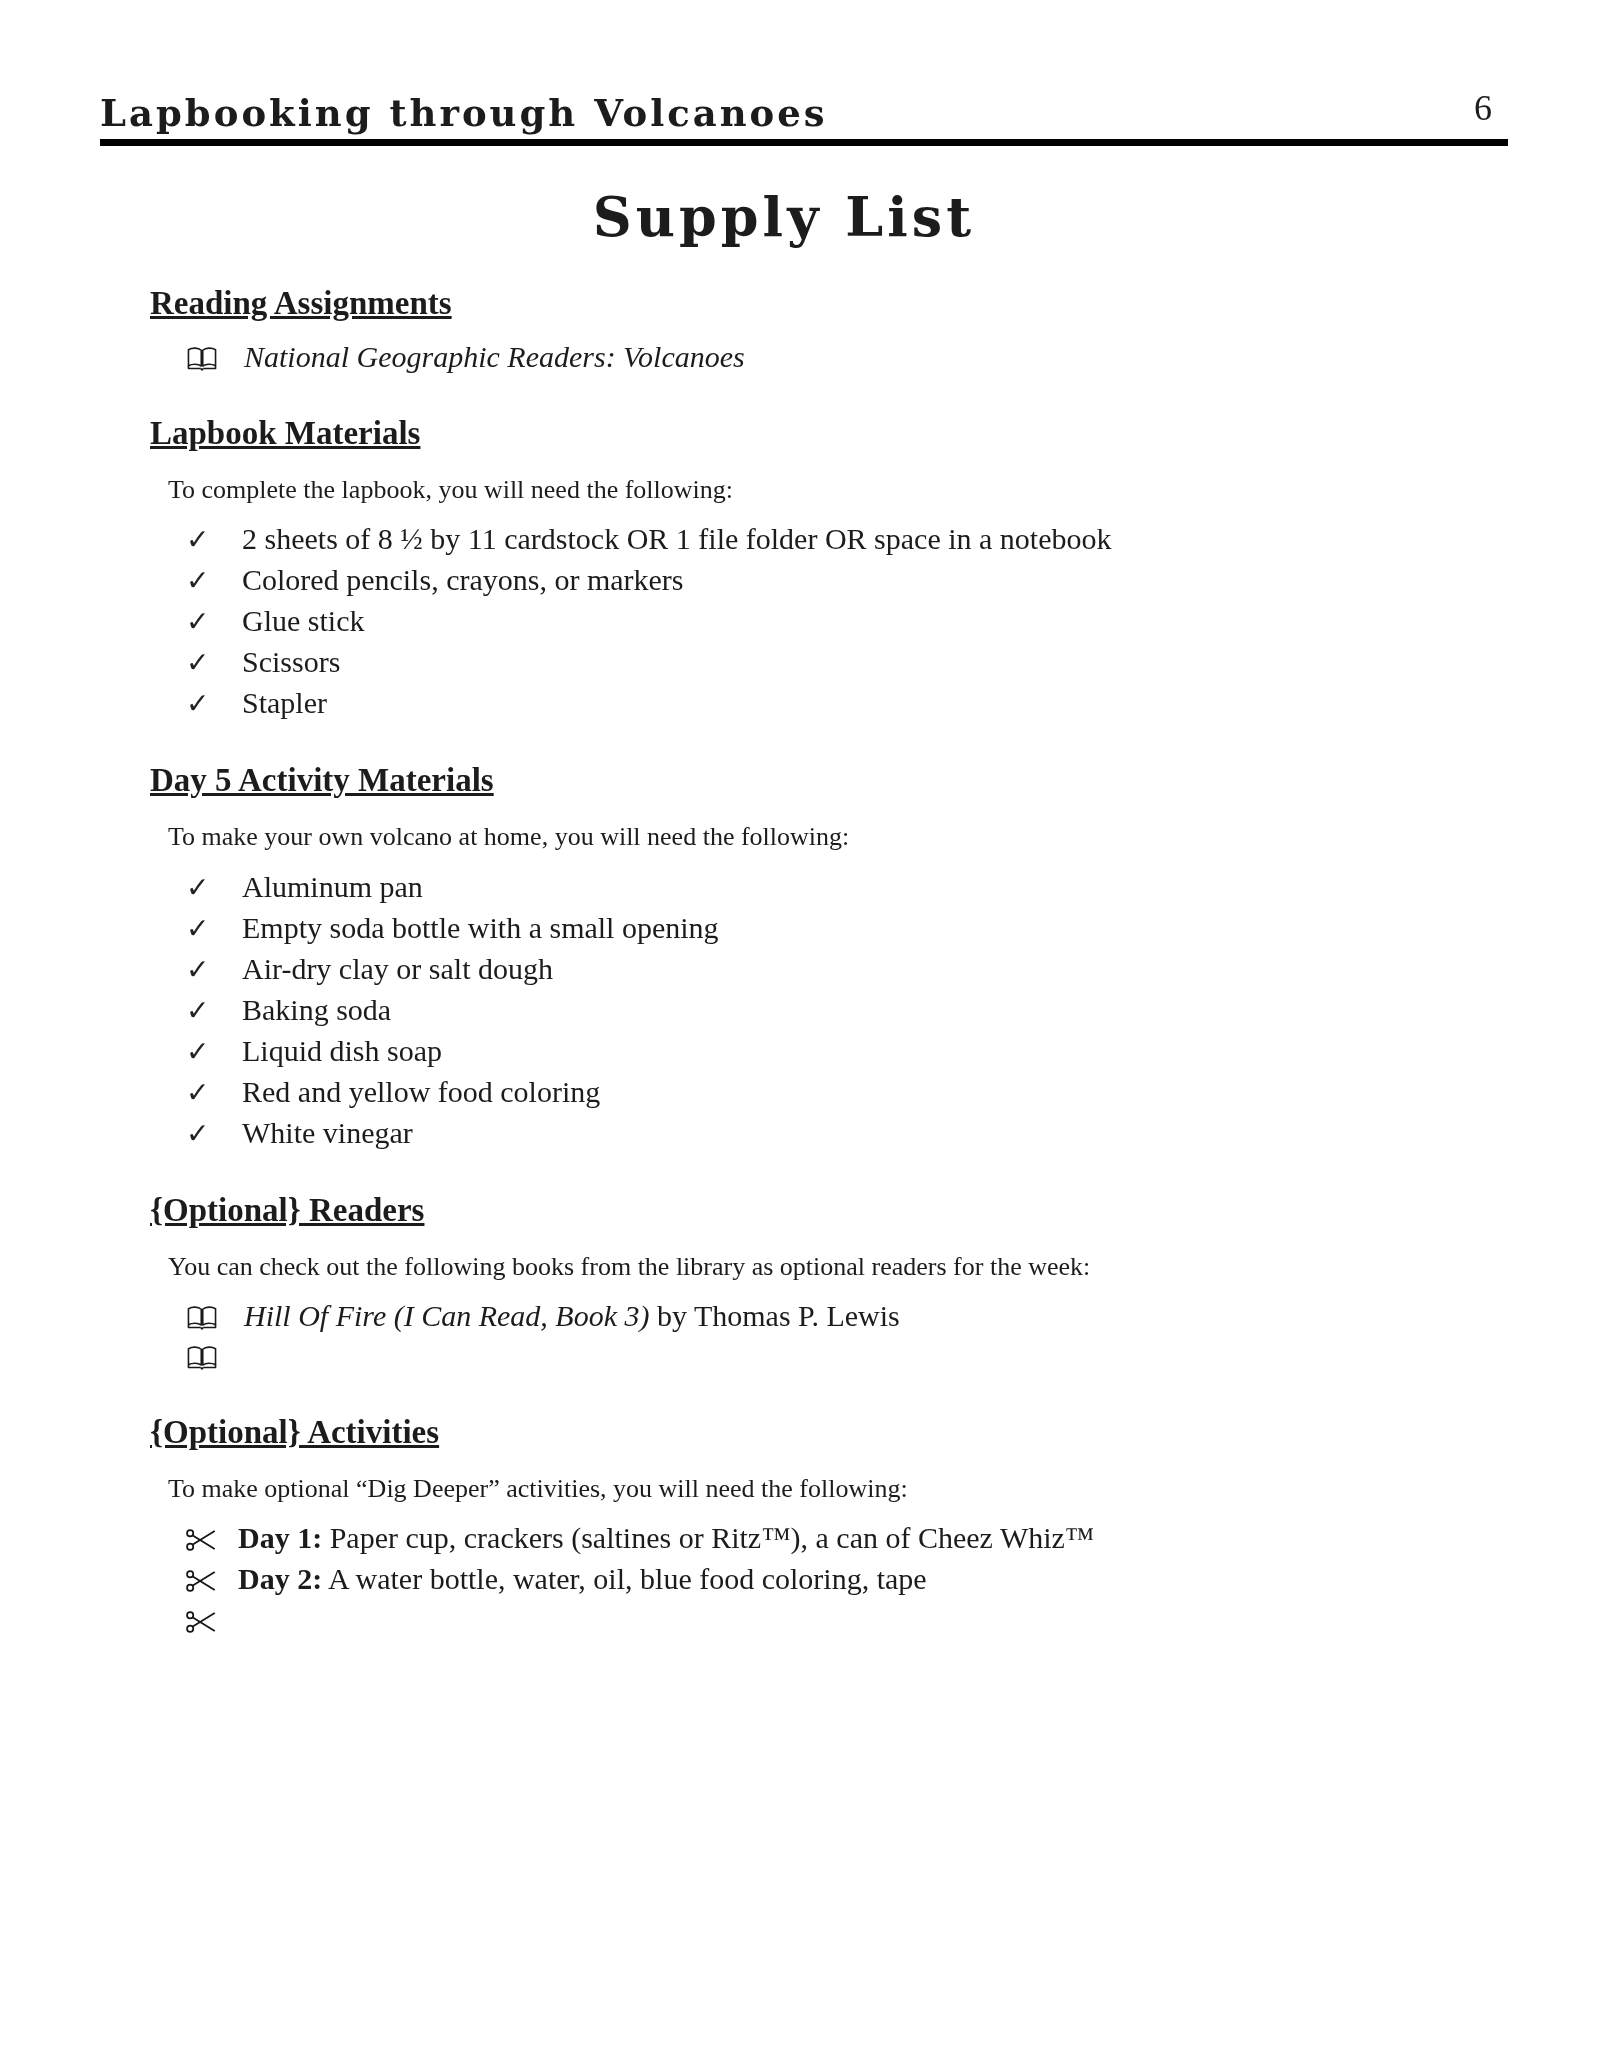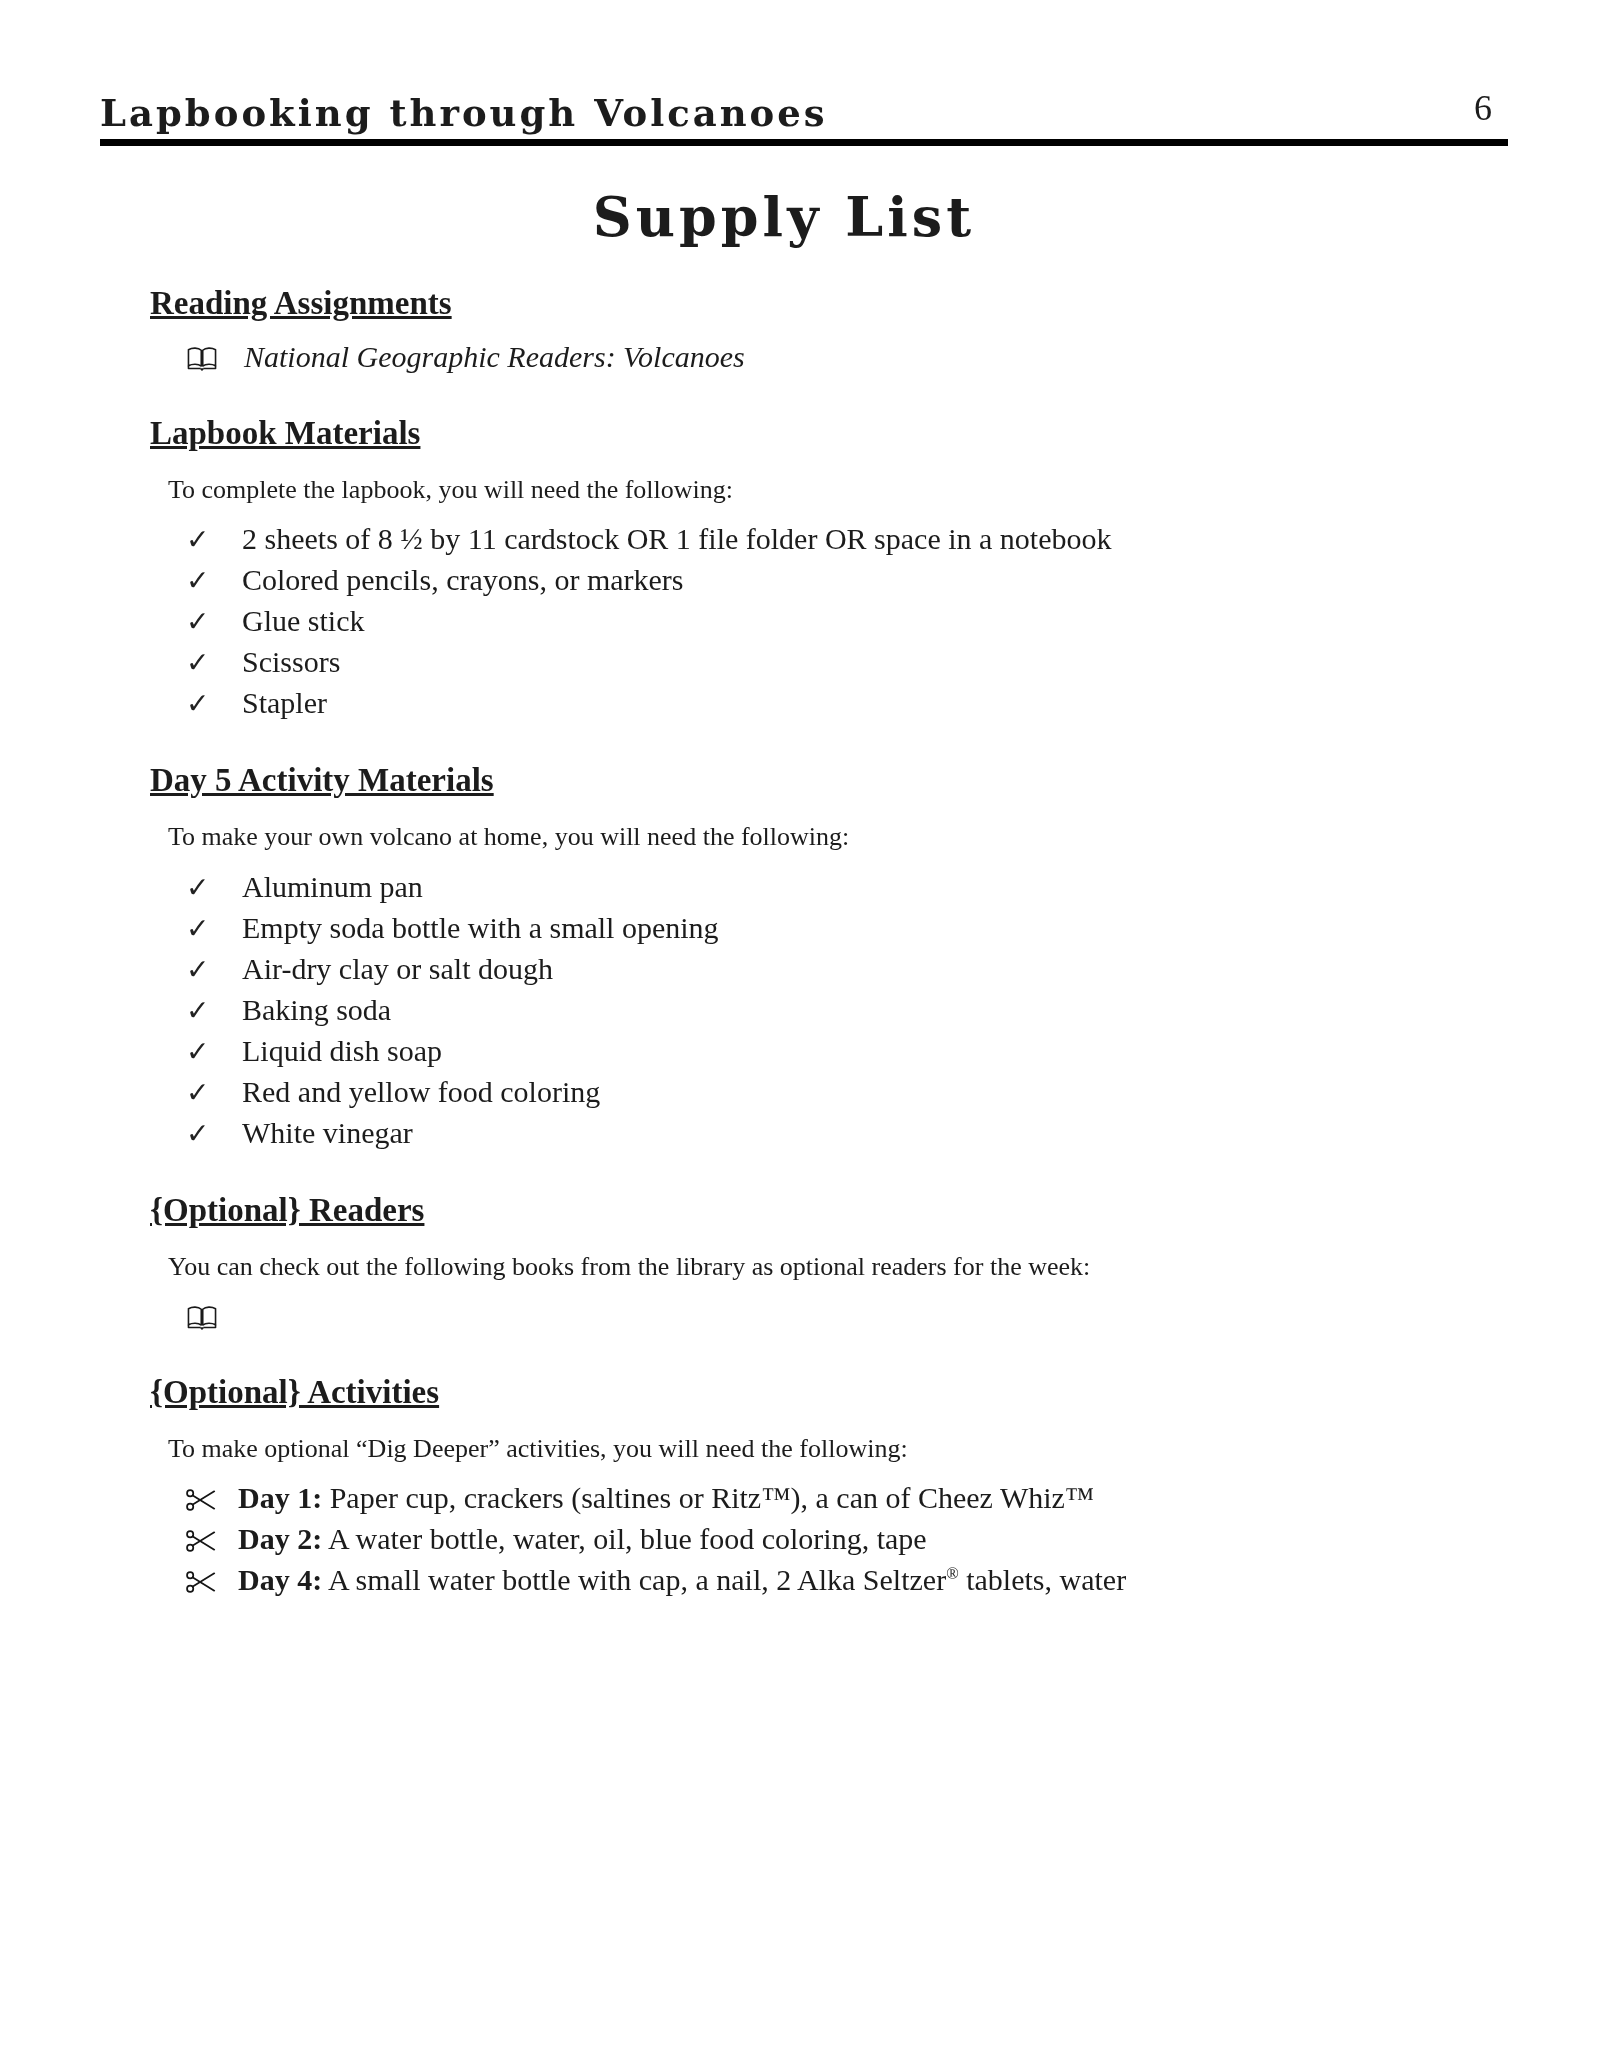--- a/index.html
+++ b/index.html
@@ -205,20 +205,31 @@
         <ul class="list book-list">
           <li>
             <span class="icon-cell icon-book">
               <svg width="32" height="26" viewBox="0 0 26 21">
                 <path d="M2 3 C5 1.2 10 1.2 12.4 3.4 L12.4 16.2 C10 14.4 5 14.4 2 16 Z" fill="none" stroke="#1a1a1a" stroke-width="1.3" stroke-linejoin="round"></path>
                 <path d="M24 3 C21 1.2 16 1.2 13.6 3.4 L13.6 16.2 C16 14.4 21 14.4 24 16 Z" fill="none" stroke="#1a1a1a" stroke-width="1.3" stroke-linejoin="round"></path>
                 <path d="M2 16 L2 18.2 L12 18.2 M24 16 L24 18.2 L14 18.2" fill="none" stroke="#1a1a1a" stroke-width="1.3" stroke-linejoin="round"></path>
                 <path d="M12 18.2 L13 19.4 L14 18.2" fill="none" stroke="#1a1a1a" stroke-width="1.3" stroke-linejoin="round"></path>
               </svg>
             </span>
+            <span class="item-text"><span class="i">Hill Of Fire (I Can Read, Book 3)</span><span> by Thomas P. Lewis</span></span>
+          </li>
+          <li>
+            <span class="icon-cell icon-book">
+              <svg width="32" height="26" viewBox="0 0 26 21">
+                <path d="M2 3 C5 1.2 10 1.2 12.4 3.4 L12.4 16.2 C10 14.4 5 14.4 2 16 Z" fill="none" stroke="#1a1a1a" stroke-width="1.3" stroke-linejoin="round"></path>
+                <path d="M24 3 C21 1.2 16 1.2 13.6 3.4 L13.6 16.2 C16 14.4 21 14.4 24 16 Z" fill="none" stroke="#1a1a1a" stroke-width="1.3" stroke-linejoin="round"></path>
+                <path d="M2 16 L2 18.2 L12 18.2 M24 16 L24 18.2 L14 18.2" fill="none" stroke="#1a1a1a" stroke-width="1.3" stroke-linejoin="round"></path>
+                <path d="M12 18.2 L13 19.4 L14 18.2" fill="none" stroke="#1a1a1a" stroke-width="1.3" stroke-linejoin="round"></path>
+              </svg>
+            </span>
           </li>
         </ul>
       </section>
       <section>
         <h2 class="sec-heading">{Optional} Activities</h2>
         <p class="intro">To make optional “Dig Deeper” activities, you will need the following:</p>
         <ul class="list scissors-list">
           <li>
             <span class="icon-cell icon-scissors">
               <svg width="30" height="24" viewBox="0 0 26 20">
@@ -243,18 +254,17 @@
           </li>
           <li>
             <span class="icon-cell icon-scissors">
               <svg width="30" height="24" viewBox="0 0 26 20">
                 <circle cx="3.6" cy="4.2" r="2.7" fill="none" stroke="#151515" stroke-width="1.5" stroke-linecap="round"></circle>
                 <circle cx="3.6" cy="15.8" r="2.7" fill="none" stroke="#151515" stroke-width="1.5" stroke-linecap="round"></circle>
                 <line x1="5.9" y1="6.1" x2="24.5" y2="17.5" fill="none" stroke="#151515" stroke-width="1.5" stroke-linecap="round"></line>
                 <line x1="5.9" y1="13.9" x2="24.5" y2="2.5" fill="none" stroke="#151515" stroke-width="1.5" stroke-linecap="round"></line>
               </svg>
             </span>
-            <span class="item-text"><span class="b">Day 4:</span><span> A small water bottle with cap, a nail, 2 Alka Seltzer</span><span class="sup">®</span><span> tablets, water</span></span>
           </li>
         </ul>
       </section>
     </main>
 </div>
 
 </body></html>

